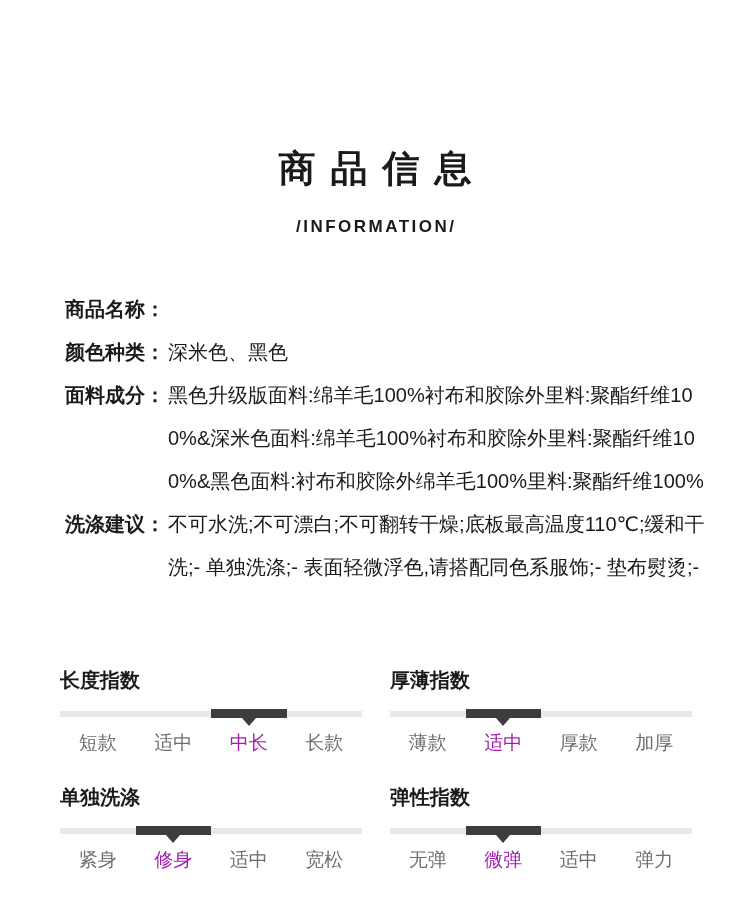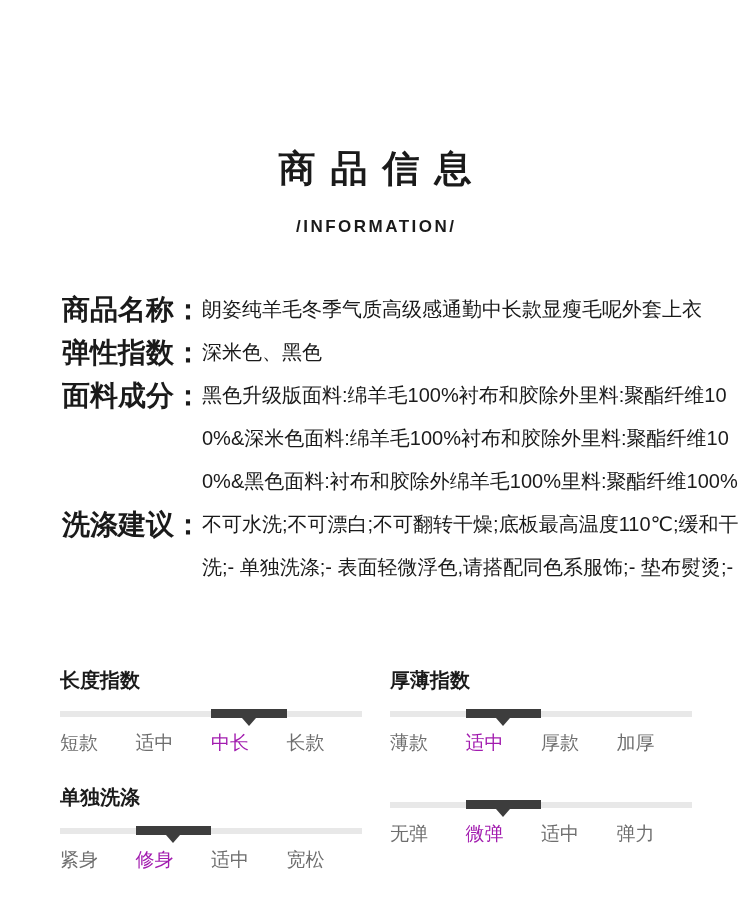--- a/index.html
+++ b/index.html
@@ -29,25 +29,26 @@
     padding-left: 2.5px;
     line-height: 22px;
     color: var(--text, #1a1a1a);
   }
 
   
   .details { margin: 50px 58px 0 62px; }
   .row { display: flex; align-items: flex-start; }
   .lbl {
     flex: 0 0 106px;
-    font-size: 28px;
+    font-size: 20px;
     font-weight: bold;
     line-height: 43px;
     white-space: nowrap;
     color: var(--text, #1a1a1a);
+    text-align: center;
   }
   .val { flex: 1; min-width: 0; }
   .vline {
     font-size: 20px;
     line-height: 43px;
     white-space: nowrap;
     color: var(--text, #1a1a1a);
   }
 
   
@@ -76,47 +77,44 @@
   }
   .pointer {
     position: absolute; left: 50%; top: 9px; margin-left: -7px;
     width: 0; height: 0;
     border-left: 7px solid transparent;
     border-right: 7px solid transparent;
     border-top: 8px solid var(--track-active, #3d3d3d);
   }
   .opts { display: flex; margin-top: 4px; }
   .opt {
-    flex: 1; text-align: left;
+    flex: 1; text-align: center;
     font-size: 19px; line-height: 26px;
     color: var(--muted, #6e6e6e);
   }
   .opt.sel { color: #a21caf; font-weight: normal; }
 </style>
 </head>
 <body>
 
 <div class="page">
 
   <div class="header">
     <div class="title">商品信息</div>
     <div class="subtitle">/INFORMATION/</div>
   </div>
 
   <div class="details">
 
     <div class="row">
       <div class="lbl">商品名称：</div>
-      <div class="val">
-        <div class="vline">朗姿纯羊毛冬季气质高级感通勤中长款显瘦毛呢外套上衣</div>
-      </div>
-    </div>
-
-    <div class="row">
-      <div class="lbl">弹性指数：</div>
+    </div>
+
+    <div class="row">
+      <div class="lbl">颜色种类：</div>
       <div class="val">
         <div class="vline">深米色、黑色</div>
       </div>
     </div>
 
     <div class="row">
       <div class="lbl">面料成分：</div>
       <div class="val">
         <div class="vline">黑色升级版面料:绵羊毛100%衬布和胶除外里料:聚酯纤维10</div>
         <div class="vline">0%&amp;深米色面料:绵羊毛100%衬布和胶除外里料:聚酯纤维10</div>
@@ -178,20 +176,21 @@
       </div>
       <div class="opts">
         <div class="opt">紧身</div>
         <div class="opt sel">修身</div>
         <div class="opt">适中</div>
         <div class="opt">宽松</div>
       </div>
     </div>
 
     <div class="index-block">
+      <div class="index-title">弹性指数</div>
       <div class="bar">
         <div class="track"></div>
         <div class="track-active" style="left: 25%;">
           <div class="pointer"></div>
         </div>
       </div>
       <div class="opts">
         <div class="opt">无弹</div>
         <div class="opt sel">微弹</div>
         <div class="opt">适中</div>

